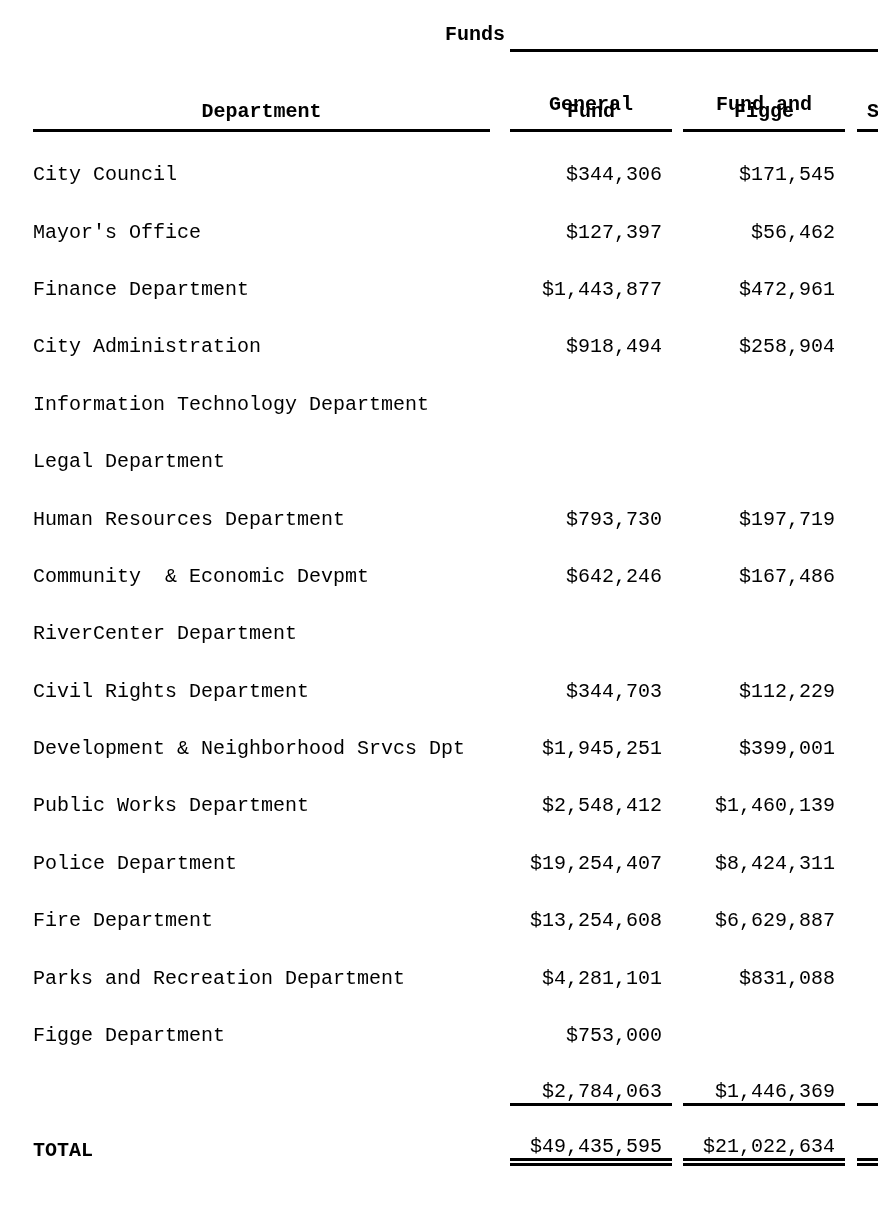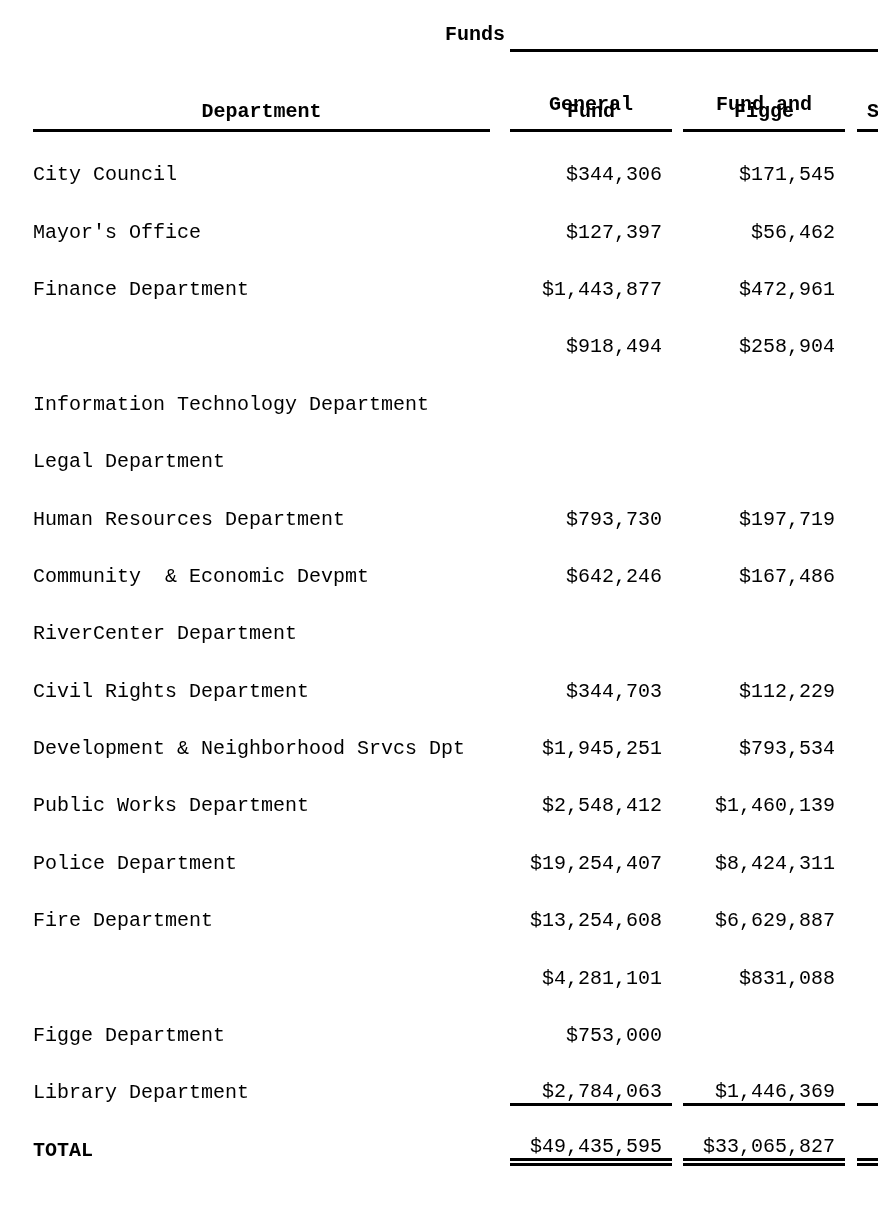--- a/index.html
+++ b/index.html
@@ -113,20 +113,21 @@
     <div class="cell num ta">$56,462</div>
     <div class="cell sp"></div>
   </div>
         <div class="grid-row row">
     <div class="cell dept">Finance Department</div>
     <div class="cell num gf">$1,443,877</div>
     <div class="cell num ta">$472,961</div>
     <div class="cell sp"></div>
   </div>
         <div class="grid-row row">
+    <div class="cell dept">City Administration</div>
     <div class="cell num gf">$918,494</div>
     <div class="cell num ta">$258,904</div>
     <div class="cell sp"></div>
   </div>
         <div class="grid-row row">
     <div class="cell dept">Information Technology Department</div>
     <div class="cell num gf"></div>
     <div class="cell num ta"></div>
     <div class="cell sp"></div>
   </div>
@@ -156,21 +157,21 @@
   </div>
         <div class="grid-row row">
     <div class="cell dept">Civil Rights Department</div>
     <div class="cell num gf">$344,703</div>
     <div class="cell num ta">$112,229</div>
     <div class="cell sp"></div>
   </div>
         <div class="grid-row row">
     <div class="cell dept">Development &amp; Neighborhood Srvcs Dpt</div>
     <div class="cell num gf">$1,945,251</div>
-    <div class="cell num ta">$793,534</div>
+    <div class="cell num ta">$399,001</div>
     <div class="cell sp"></div>
   </div>
         <div class="grid-row row">
     <div class="cell dept">Public Works Department</div>
     <div class="cell num gf">$2,548,412</div>
     <div class="cell num ta">$1,460,139</div>
     <div class="cell sp"></div>
   </div>
         <div class="grid-row row">
     <div class="cell dept">Police Department</div>
@@ -178,39 +179,39 @@
     <div class="cell num ta">$8,424,311</div>
     <div class="cell sp"></div>
   </div>
         <div class="grid-row row">
     <div class="cell dept">Fire Department</div>
     <div class="cell num gf">$13,254,608</div>
     <div class="cell num ta">$6,629,887</div>
     <div class="cell sp"></div>
   </div>
         <div class="grid-row row">
+    <div class="cell dept">Parks and Recreation Department</div>
     <div class="cell num gf">$4,281,101</div>
     <div class="cell num ta">$831,088</div>
     <div class="cell sp"></div>
   </div>
         <div class="grid-row row">
     <div class="cell dept">Figge Department</div>
     <div class="cell num gf">$753,000</div>
     <div class="cell num ta"></div>
     <div class="cell sp"></div>
   </div>
         <div class="grid-row row rule-under">
-    <div class="cell dept">Library Department</div>
     <div class="cell num gf">$2,784,063</div>
     <div class="cell num ta">$1,446,369</div>
     <div class="cell sp"></div>
   </div>
       </div>
 
     <div class="grid-row row total-row">
       <div class="cell dept">TOTAL</div>
       <div class="cell num gf">$49,435,595</div>
-      <div class="cell num ta">$33,065,827</div>
+      <div class="cell num ta">$21,022,634</div>
       <div class="cell sp"></div>
     </div>
 
   </div>
 </div>
 
 </body></html>

